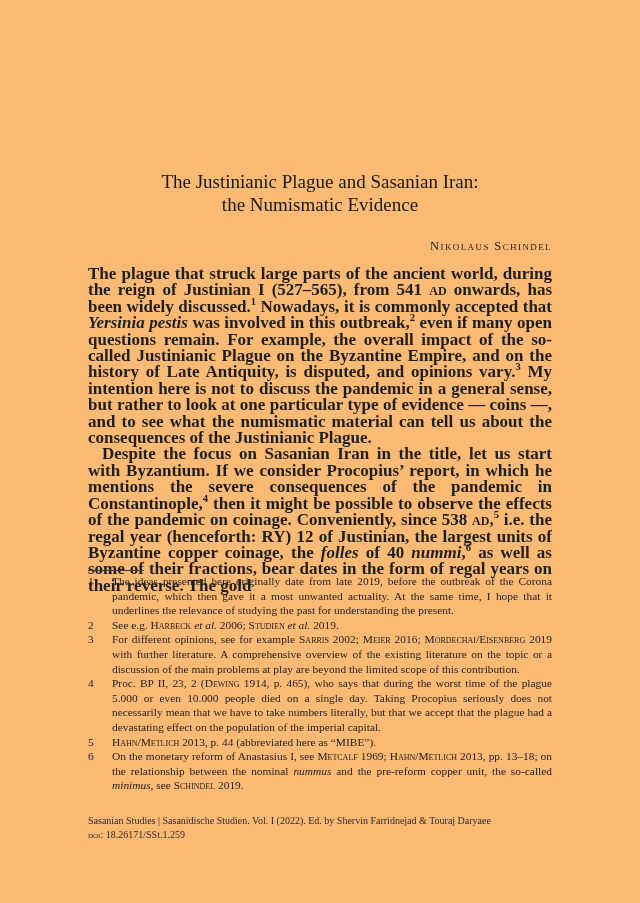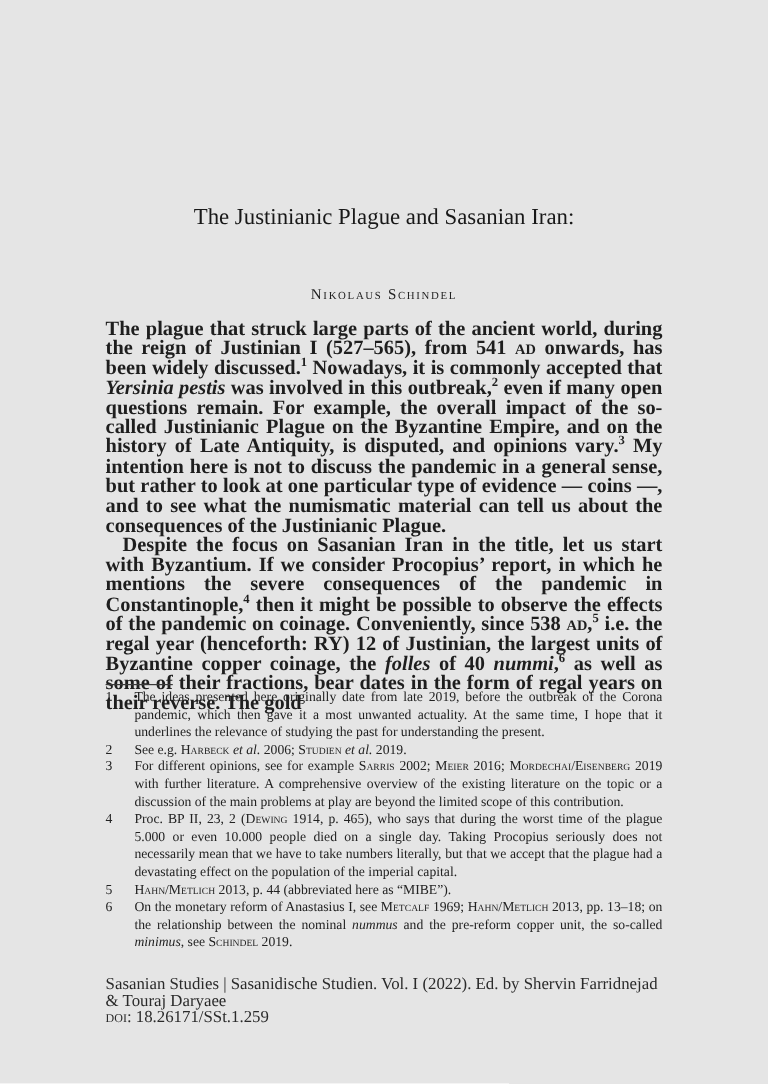--- a/index.html
+++ b/index.html
@@ -4,21 +4,21 @@
 <style>
   html, body {
     margin: 0;
     padding: 0;
     background: #ffffff;
   }
   .page {
     position: relative;
     width: 640px;
     height: 903px;
-    background: #e5e5e5;
+    background: #fdba74;
     font-family: "Liberation Serif", "DejaVu Serif", serif;
     color: #1e1e1e;
     overflow: hidden;
   }
   .content {
     position: absolute;
     left: 88px;
     width: 464px;
     top: 0;
   }
@@ -32,21 +32,21 @@
   .title-line {
     font-size: 19px;
     line-height: 23px;
     color: #181818;
   }
   .author-block {
     position: absolute;
     left: 0;
     width: 464px;
     top: 236px;
-    text-align: center;
+    text-align: right;
   }
   .author {
     font-size: 12.5px;
     font-variant: small-caps;
     letter-spacing: 1.4px;
     color: #1e1e1e;
   }
   .body-text {
     position: absolute;
     left: 0;
@@ -88,41 +88,42 @@
   }
   .fn-text {
     flex: 1 1 auto;
     text-align: justify;
   }
   .footer {
     position: absolute;
     left: 0;
     width: 464px;
     top: 814px;
-    font-size: 14px;
+    font-size: 10px;
     line-height: 14px;
     color: #2a2a2a;
   }
   .run-n { }
   .run-i { font-style: italic; }
   .run-sc { font-variant: small-caps; }
   .run-sup {
     font-size: 0.62em;
     vertical-align: super;
     line-height: 0;
   }
 </style>
 </head>
 <body>
 
 <div class="page">
   <div class="content">
 
     <div class="title-block">
       <div class="title-line">The Justinianic Plague and Sasanian Iran:</div>
+      <div class="title-line">the Numismatic Evidence</div>
     </div>
 
     <div class="author-block">
       <span class="author">Nikolaus Schindel</span>
     </div>
 
     <div class="body-text">
       <p class="para"><span class="run-n">The plague that struck large parts of the ancient world, during the reign of Justinian I (527–565), from 541 </span><span class="run-sc">ad</span><span class="run-n"> onwards, has been widely discussed.</span><span class="run-sup">1</span><span class="run-n"> Nowadays, it is commonly accepted that </span><span class="run-i">Yersinia pestis</span><span class="run-n"> was involved in this outbreak,</span><span class="run-sup">2</span><span class="run-n"> even if many open questions remain. For example, the overall impact of the so-called Justinianic Plague on the Byzantine Empire, and on the history of Late Antiquity, is disputed, and opinions vary.</span><span class="run-sup">3</span><span class="run-n"> My intention here is not to discuss the pandemic in a general sense, but rather to look at one particular type of evidence — coins —, and to see what the numismatic material can tell us about the consequences of the Justinianic Plague.</span></p>
       <p class="para indent"><span class="run-n">Despite the focus on Sasanian Iran in the title, let us start with Byzantium. If we consider Procopius’ report, in which he mentions the severe consequences of the pandemic in Constantinople,</span><span class="run-sup">4</span><span class="run-n"> then it might be possible to observe the effects of the pandemic on coinage. Conveniently, since 538 </span><span class="run-sc">ad</span><span class="run-n">,</span><span class="run-sup">5</span><span class="run-n"> i.e. the regal year (henceforth: RY) 12 of Justinian, the largest units of Byzantine copper coinage, the </span><span class="run-i">folles</span><span class="run-n"> of 40 </span><span class="run-i">nummi</span><span class="run-n">,</span><span class="run-sup">6</span><span class="run-n"> as well as some of their fractions, bear dates in the form of regal years on their reverse. The gold</span></p>
     </div>

